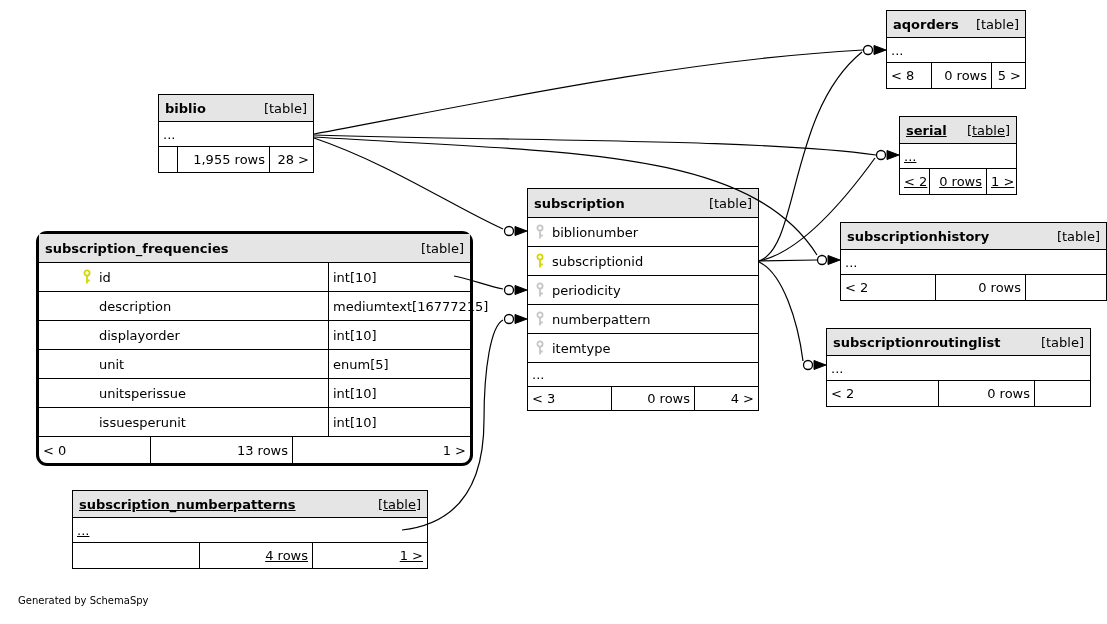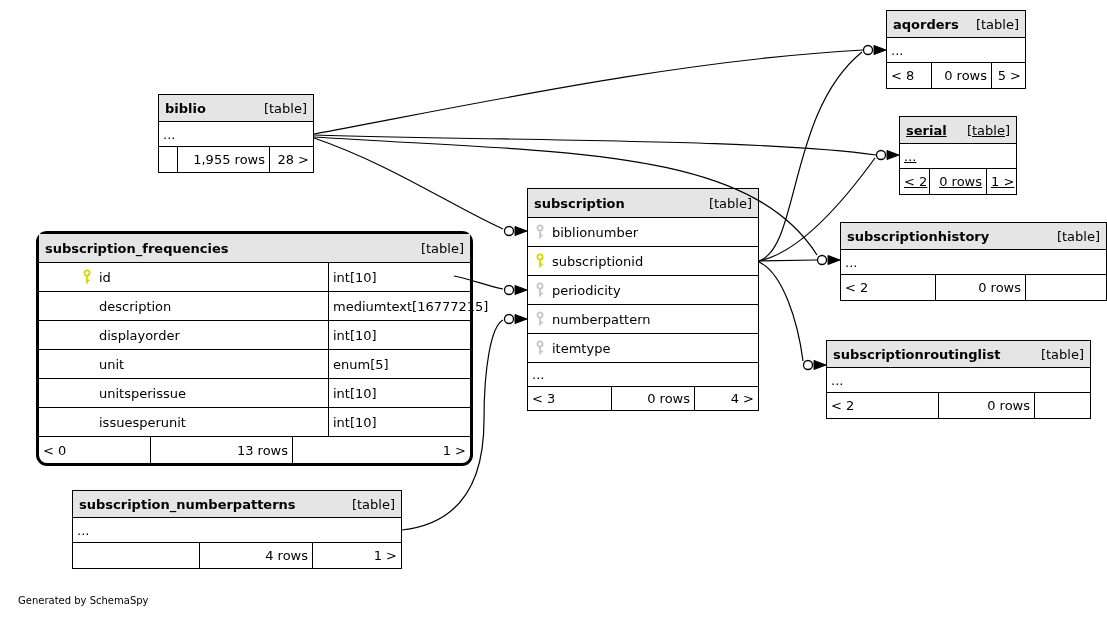--- a/index.html
+++ b/index.html
@@ -142,21 +142,21 @@
       <span class="ttag">[table]</span>
     </div>
     <div class="collapsed-row">...</div>
     <div class="ftr">
       <div class="fl" style="width:94px">&lt; 2</div>
       <div class="fc" style="width:90px">0 rows</div>
       <div class="fr"></div>
     </div>
   </div>
 
-  <div class="tbl" style="left:826px;top:340px;width:265px;">
+  <div class="tbl" style="left:826px;top:328px;width:265px;">
     <div class="hdr">
       <span class="tname">subscriptionroutinglist</span>
       <span class="ttag">[table]</span>
     </div>
     <div class="collapsed-row">...</div>
     <div class="ftr">
       <div class="fl" style="width:111px">&lt; 2</div>
       <div class="fc" style="width:96px">0 rows</div>
       <div class="fr"></div>
     </div>
@@ -214,21 +214,21 @@
       </span>
       <span class="typecell">int[10]</span>
     </div>
     <div class="ftr" style="height:26px">
       <div class="fl" style="width:111px">&lt; 0</div>
       <div class="fc" style="width:142px">13 rows</div>
       <div class="fr">1 &gt;</div>
     </div>
   </div>
 
-  <div class="tbl" style="left:72px;top:490px;width:330px;">
+  <div class="tbl" style="left:72px;top:490px;width:356px;text-decoration:underline;">
     <div class="hdr">
       <span class="tname">subscription_numberpatterns</span>
       <span class="ttag">[table]</span>
     </div>
     <div class="collapsed-row">...</div>
     <div class="ftr">
       <div class="fl" style="width:126px"></div>
       <div class="fc" style="width:113px">4 rows</div>
       <div class="fr">1 &gt;</div>
     </div>

